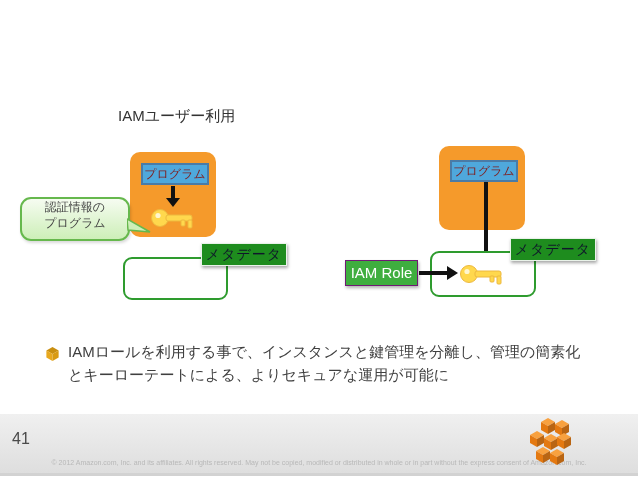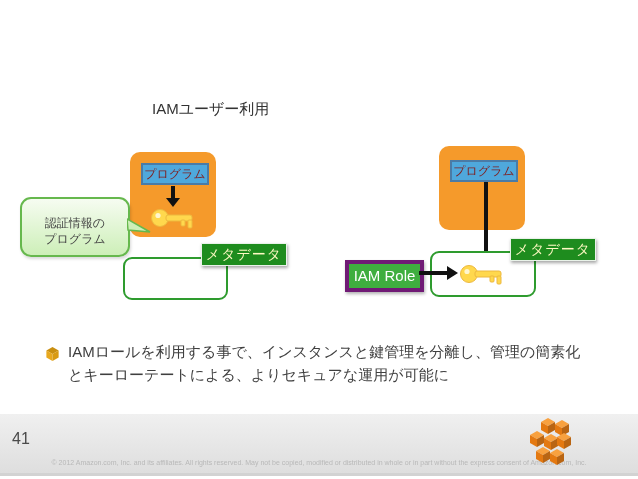--- a/index.html
+++ b/index.html
@@ -4,51 +4,51 @@
 <style>
   html,body{margin:0;padding:0;}
   body{font-family:"Liberation Sans","DejaVu Sans",sans-serif;background:#fff;}
   .slide{position:relative;width:638px;height:479px;background:#ffffff;overflow:hidden;
          --orange-box:#F59A2B;--blue-label:#4FA8DC;--blue-border:#4A7BA6;
          --dark-green:#1E8C1E;--mid-green:#3FAE3F;--border-green:#2E9B2E;
          --callout-fill:#CDEFB8;--callout-border:#66B84D;--amazon-orange:#E47911;}
   .title{position:absolute;top:32px;left:0;width:100%;text-align:center;
          font-size:23px;font-weight:bold;color:#363636;letter-spacing:1px;}
   .col-header{position:absolute;font-size:15px;color:#333;}
-  .col-header.left{left:118px;top:100px;margin-left:34px;}
+  .col-header.left{left:118px;top:107px;}
   .col-header.right{left:427px;top:107px;}
 
   .orange-box{position:absolute;background:var(--orange-box);border-radius:10px;}
   .orange-box.left{left:130px;top:152px;width:86px;height:85px;}
   .orange-box.right{left:439px;top:146px;width:86px;height:84px;}
 
   .program-label{position:absolute;background:var(--blue-label);border:2px solid var(--blue-border);
         color:#7f1d1d;font-size:12px;text-align:center;line-height:18px;width:64px;height:18px;
         box-sizing:content-box;}
   .program-label.left{left:141px;top:163px;}
   .program-label.right{left:450px;top:160px;}
 
   .green-rect{position:absolute;background:#fff;border:2px solid var(--border-green);border-radius:9px;}
   .green-rect.left{left:123px;top:257px;width:101px;height:39px;}
   .green-rect.right{left:430px;top:251px;width:102px;height:42px;}
 
-  .meta-label{position:absolute;background:var(--dark-green);color:#fef9c3;font-size:14px;
+  .meta-label{position:absolute;background:var(--dark-green);color:#0f172a;font-size:14px;
         text-align:center;line-height:21px;width:84px;height:21px;border:1px solid #e9f2e9;
         box-shadow:1px 2px 3px rgba(0,0,0,0.35);letter-spacing:1px;}
   .meta-label.left{left:201px;top:243px;}
   .meta-label.right{left:510px;top:238px;}
 
   .iam-role-label{position:absolute;left:345px;top:260px;width:71px;height:24px;
         background:var(--mid-green);color:#fff;font-size:15px;text-align:center;line-height:24px;
-        border:4px solid #701a75;box-shadow:1px 2px 3px rgba(0,0,0,0.3);}
+        border:1px solid #701a75;box-shadow:1px 2px 3px rgba(0,0,0,0.3);}
 
   .callout{position:absolute;left:20px;top:197px;width:106px;height:40px;
         background:linear-gradient(#F6FCF1,var(--callout-fill));
         border:2px solid var(--callout-border);border-radius:11px;
-        color:#444;font-size:12px;text-align:center;padding-top:16px;line-height:16px;
+        color:#444;font-size:12px;text-align:center;padding-top:0;line-height:16px;
         box-shadow:1px 2px 3px rgba(0,0,0,0.15);}
   .callout-tail{position:absolute;left:127px;top:218px;}
 
   .arrow-svg{position:absolute;}
   .arrow-down-left{left:166px;top:186px;}
   .arrow-down-right{left:479px;top:182px;}
   .arrow-right-iamrole{left:419px;top:266px;}
 
   .key-svg{position:absolute;}
   .key-left{left:150px;top:205px;}

